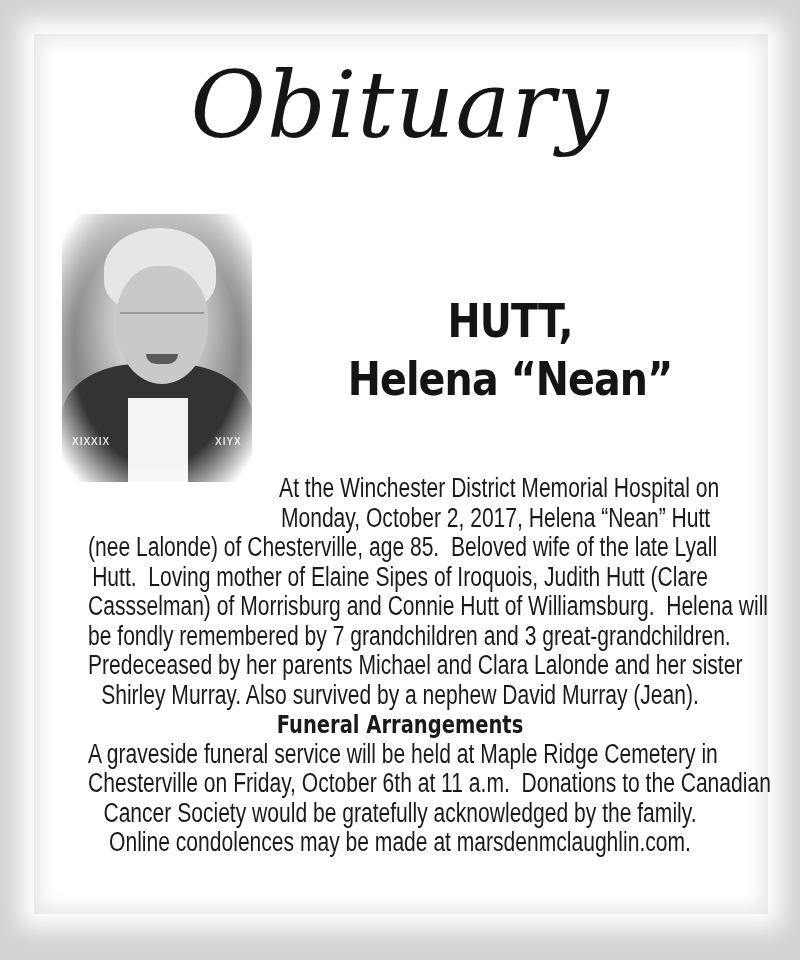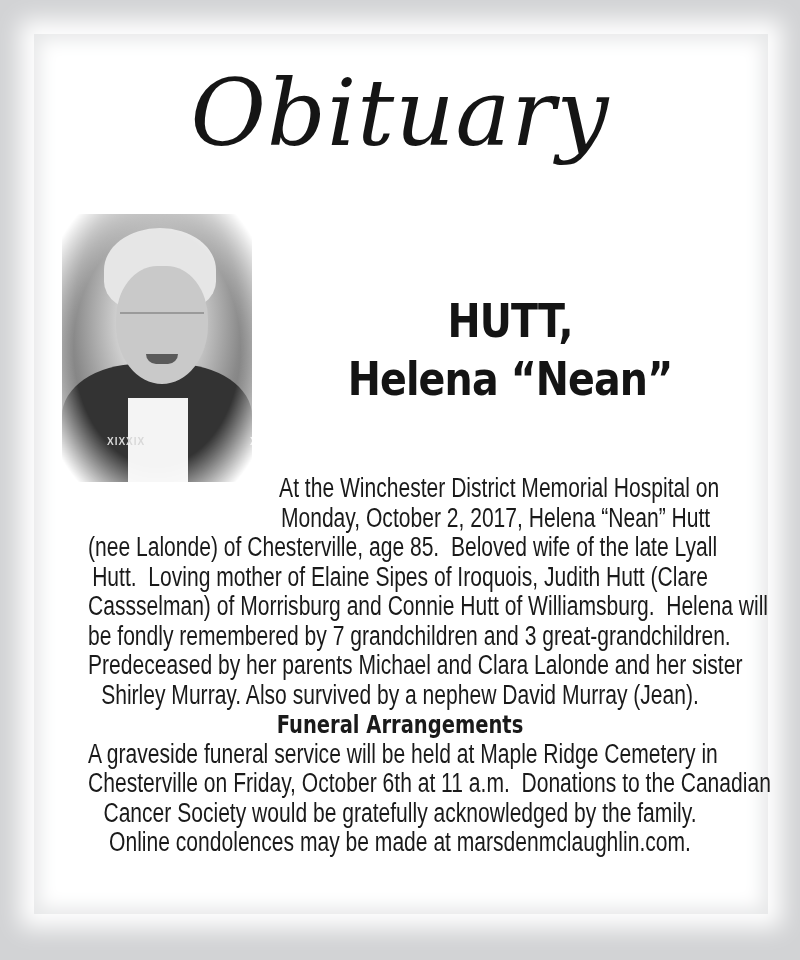--- a/index.html
+++ b/index.html
@@ -18,36 +18,35 @@
     }
     .title {
       position: absolute; left: 0; top: 60px; width: 800px;
       text-align: center;
       font-family: "DejaVu Serif", serif;
       font-style: italic;
       font-size: 92px;
       letter-spacing: 1px;
       color: #151515;
       line-height: 1;
-      margin-top: 8px;
     }
     .photo {
       position: absolute; left: 62px; top: 214px; width: 190px; height: 268px;
       background: radial-gradient(ellipse at 50% 40%, #f2f2f2 0%, #cfcfcf 30%, #8a8a8a 62%, #5c5c5c 100%);
       -webkit-mask-image: radial-gradient(ellipse at 50% 50%, #000 62%, transparent 92%);
       mask-image: radial-gradient(ellipse at 50% 50%, #000 62%, transparent 92%);
       overflow: hidden;
     }
     .photo .hair { position: absolute; left: 42px; top: 14px; width: 112px; height: 84px; border-radius: 55% 55% 40% 40%; background: #e6e6e6; }
     .photo .face { position: absolute; left: 54px; top: 52px; width: 92px; height: 118px; border-radius: 45% 45% 50% 50%; background: #c9c9c9; }
     .photo .glasses { position: absolute; left: 58px; top: 98px; width: 84px; height: 14px; border-top: 2px solid #9a9a9a; }
     .photo .smile { position: absolute; left: 84px; top: 140px; width: 32px; height: 10px; border-radius: 0 0 16px 16px; background: #5a5a5a; }
     .photo .sweater { position: absolute; left: 0; top: 150px; width: 190px; height: 130px; background: #333; border-radius: 40% 40% 0 0; }
     .photo .shirt { position: absolute; left: 66px; top: 184px; width: 60px; height: 90px; background: #f4f4f4; }
-    .photo .pattern { position: absolute; top: 222px; color: #d8d8d8; font-size: 10px; font-weight: bold; letter-spacing: 1px; margin-left: 35px; }
+    .photo .pattern { position: absolute; top: 222px; color: #d8d8d8; font-size: 10px; font-weight: bold; letter-spacing: 1px; }
     .name {
       position: absolute; left: 300px; width: 420px; text-align: center;
       font-family: "DejaVu Sans", sans-serif; font-weight: bold;
       color: #141414; letter-spacing: -1px;
       transform: scaleX(0.86);
     }
     .name.l1 { top: 294px; font-size: 46px; }
     .name.l2 { top: 352px; font-size: 46px; }
     .body-text {
       position: absolute; left: 0; width: 800px; text-align: center;

